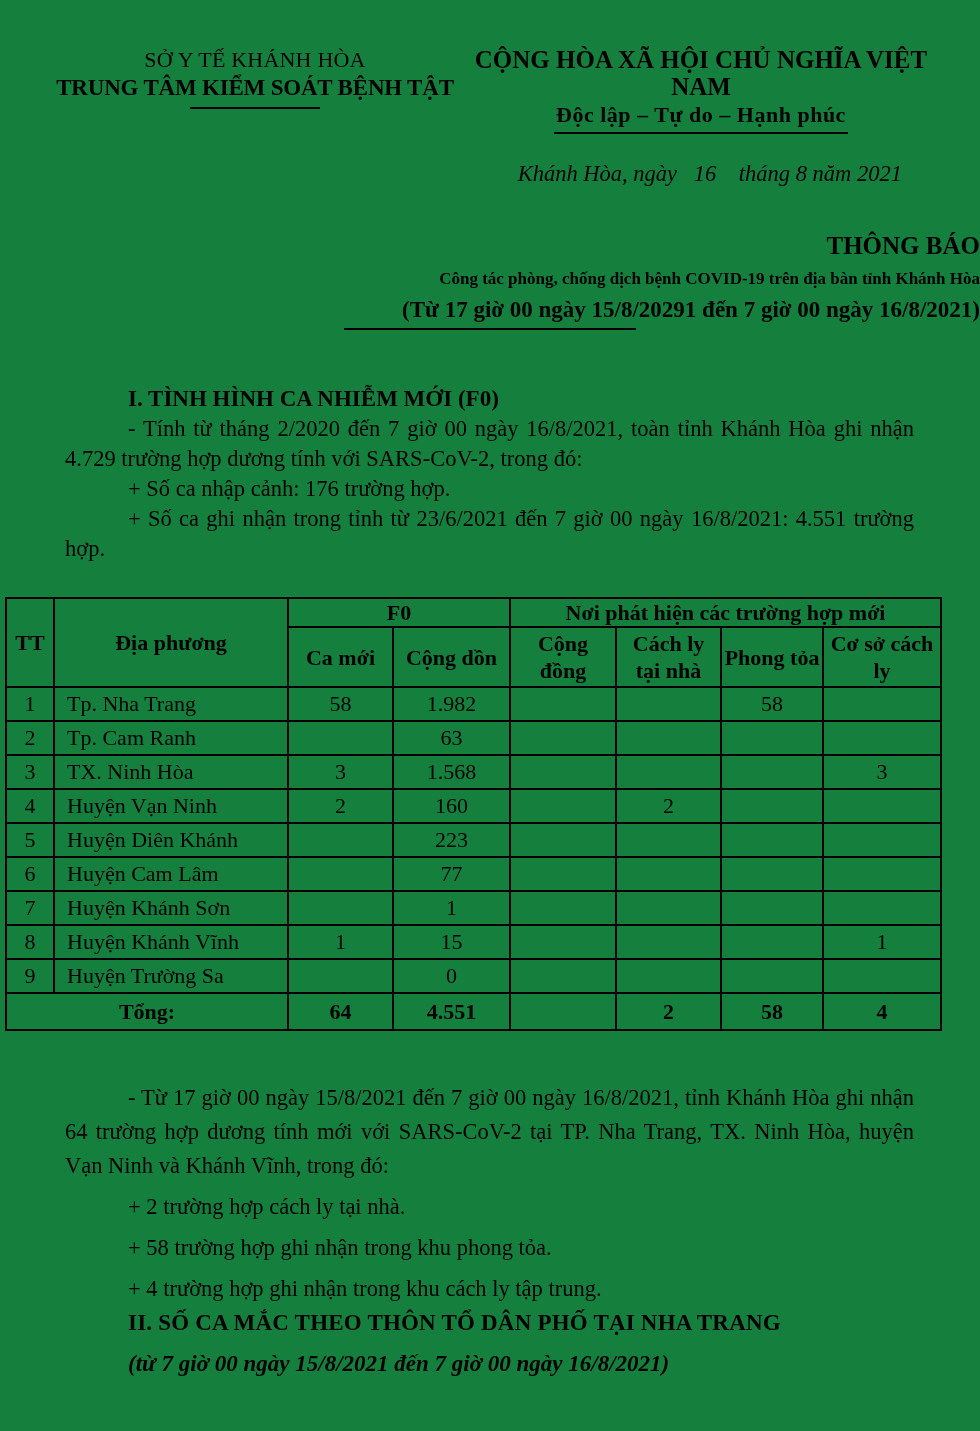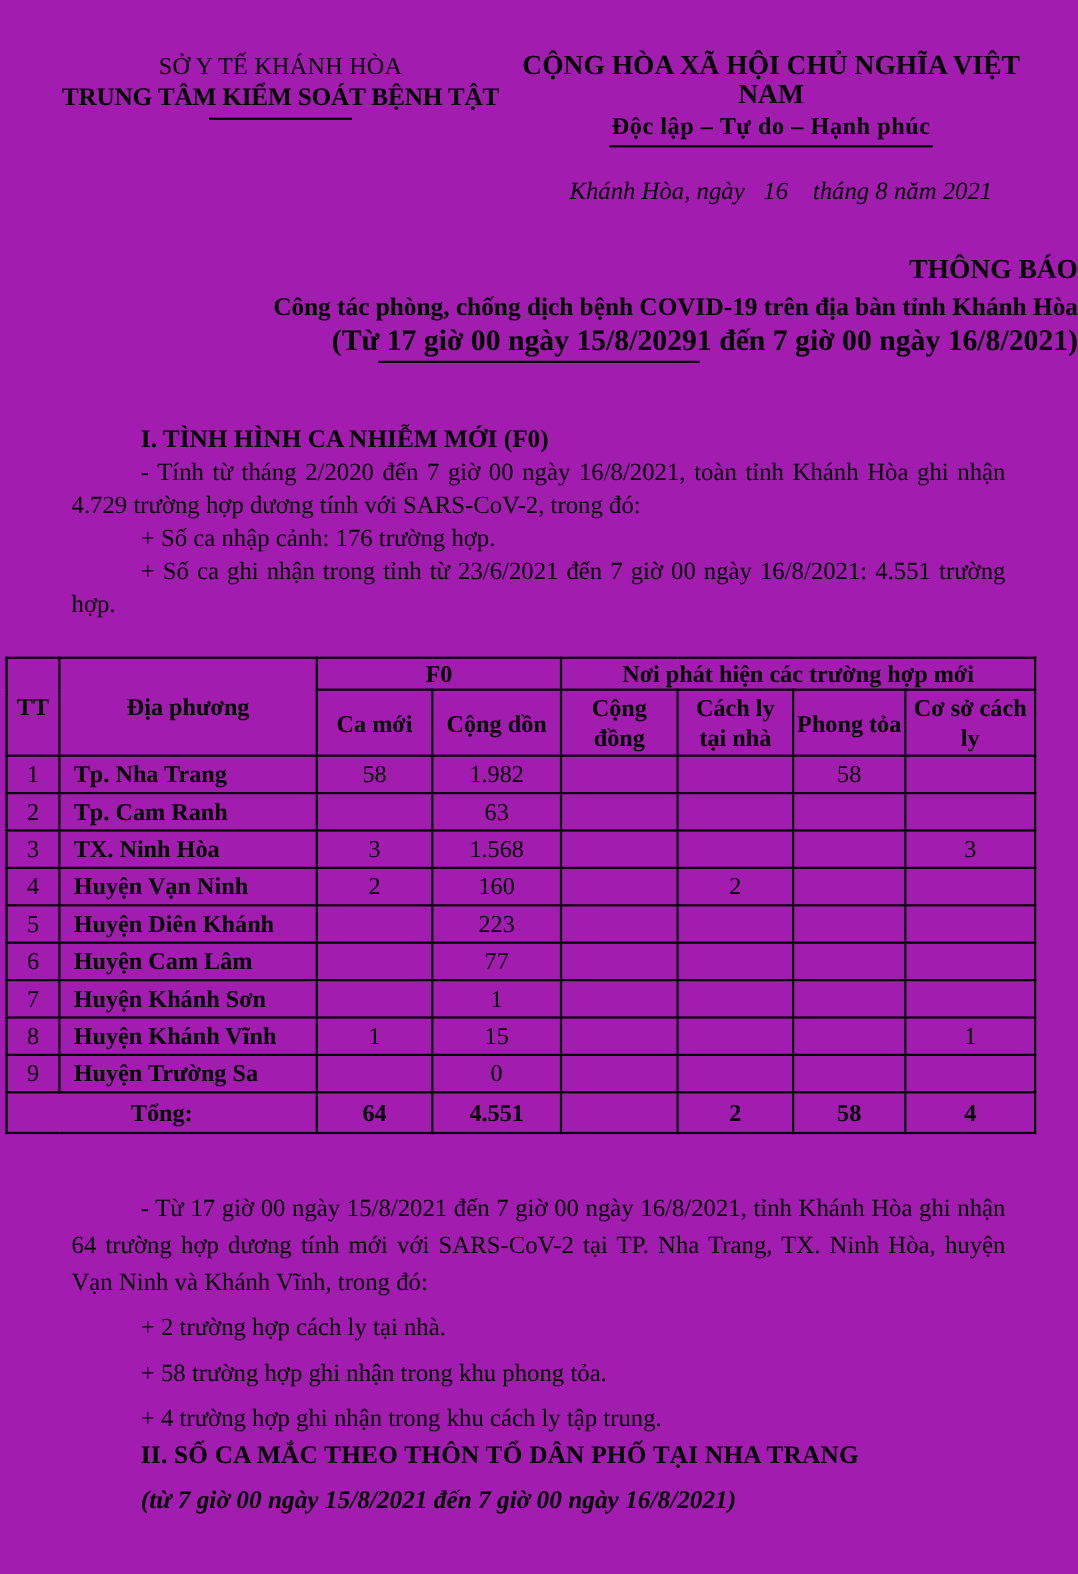--- a/index.html
+++ b/index.html
@@ -3,21 +3,21 @@
 <meta charset="utf-8">
 <style>
   * { margin: 0; padding: 0; box-sizing: border-box; }
   html, body { background: #ffffff; }
   body {
     width: 980px; height: 1431px;
     font-family: "Liberation Serif", "DejaVu Serif", serif;
     color: #000000;
     overflow: hidden;
   }
-  .page { position: relative; width: 980px; height: 1431px; background: #a21caf; }
+  .page { position: relative; width: 980px; height: 1431px; background: #15803d; }
 
   
   .doc-header { display: flex; padding-top: 46px; }
   .hdr-left  { width: 400px; margin-left: 55px; text-align: center; }
   .hdr-right { width: 472px; margin-left: auto; margin-right: 43px; text-align: center; }
   .hdr-l1 { font-size: 22px; line-height: 27px; letter-spacing: .2px; }
   .hdr-l2 { font-size: 23px; line-height: 29px; font-weight: bold; letter-spacing: -.2px; }
   .hdr-r1 { font-size: 25px; line-height: 27px; font-weight: bold; }
   .hdr-r2 { font-size: 22px; line-height: 29px; font-weight: bold; letter-spacing: .5px; }
   .u-line { border-top: 2px solid #000; height: 0; margin: 5px auto 0 auto; }
@@ -25,22 +25,22 @@
   .u-right { width: 294px; margin-top: 3px; }
 
   
   .doc-meta { display: flex; margin-top: 27px; font-size: 22.5px; }
   .doc-number { margin-left: 135px; white-space: pre; }
   .doc-date { margin-left: auto; margin-right: 78px; font-style: italic; white-space: pre; }
 
   
   .title-block { margin-top: 43px; text-align: right; }
   .title-1 { font-size: 25px; font-weight: bold; line-height: 32px; }
-  .title-2 { font-size: 23px; font-weight: bold; line-height: 31px; margin-top: 1px; }
-  .title-3 { font-size: 27px; font-weight: bold; line-height: 31px; }
+  .title-2 { font-size: 17px; font-weight: bold; line-height: 31px; margin-top: 1px; }
+  .title-3 { font-size: 23px; font-weight: bold; line-height: 31px; }
   .u-title { width: 292px; margin-top: 3px; }
 
   
   .sec-heading { font-size: 23px; font-weight: bold; line-height: 31px; margin: 0 65px 0 128px; }
   .sec1-heading { margin-top: 53px; }
   .para {
     font-size: 22.5px; line-height: 30px;
     margin: 0 66px 0 65px; text-indent: 63px;
     text-align: justify;
   }
@@ -59,21 +59,21 @@
     border: 2px solid #000;
     text-align: center;
     vertical-align: middle;
     padding: 0 2px;
     overflow: hidden;
   }
   .covid-table th { font-weight: bold; line-height: 27px; }
   .row-group th { height: 18px; }
   .row-sub th { height: 60px; }
   .covid-table td { height: 34px; line-height: 26px; }
-  td.cell-left { text-align: left; padding-left: 12px; font-weight: bold; }
+  td.cell-left { text-align: left; padding-left: 12px; }
   tr.total-row td { height: 37px; font-weight: bold; }
 
   
   .after-table { margin-top: 50px; }
   .plus-item {
     font-size: 22.5px; line-height: 30px;
     margin: 11px 66px 0 65px; text-indent: 63px;
   }
   .plus-first { margin-top: 9px; }
   .sec2-heading { margin-top: 3px; letter-spacing: .2px; }

